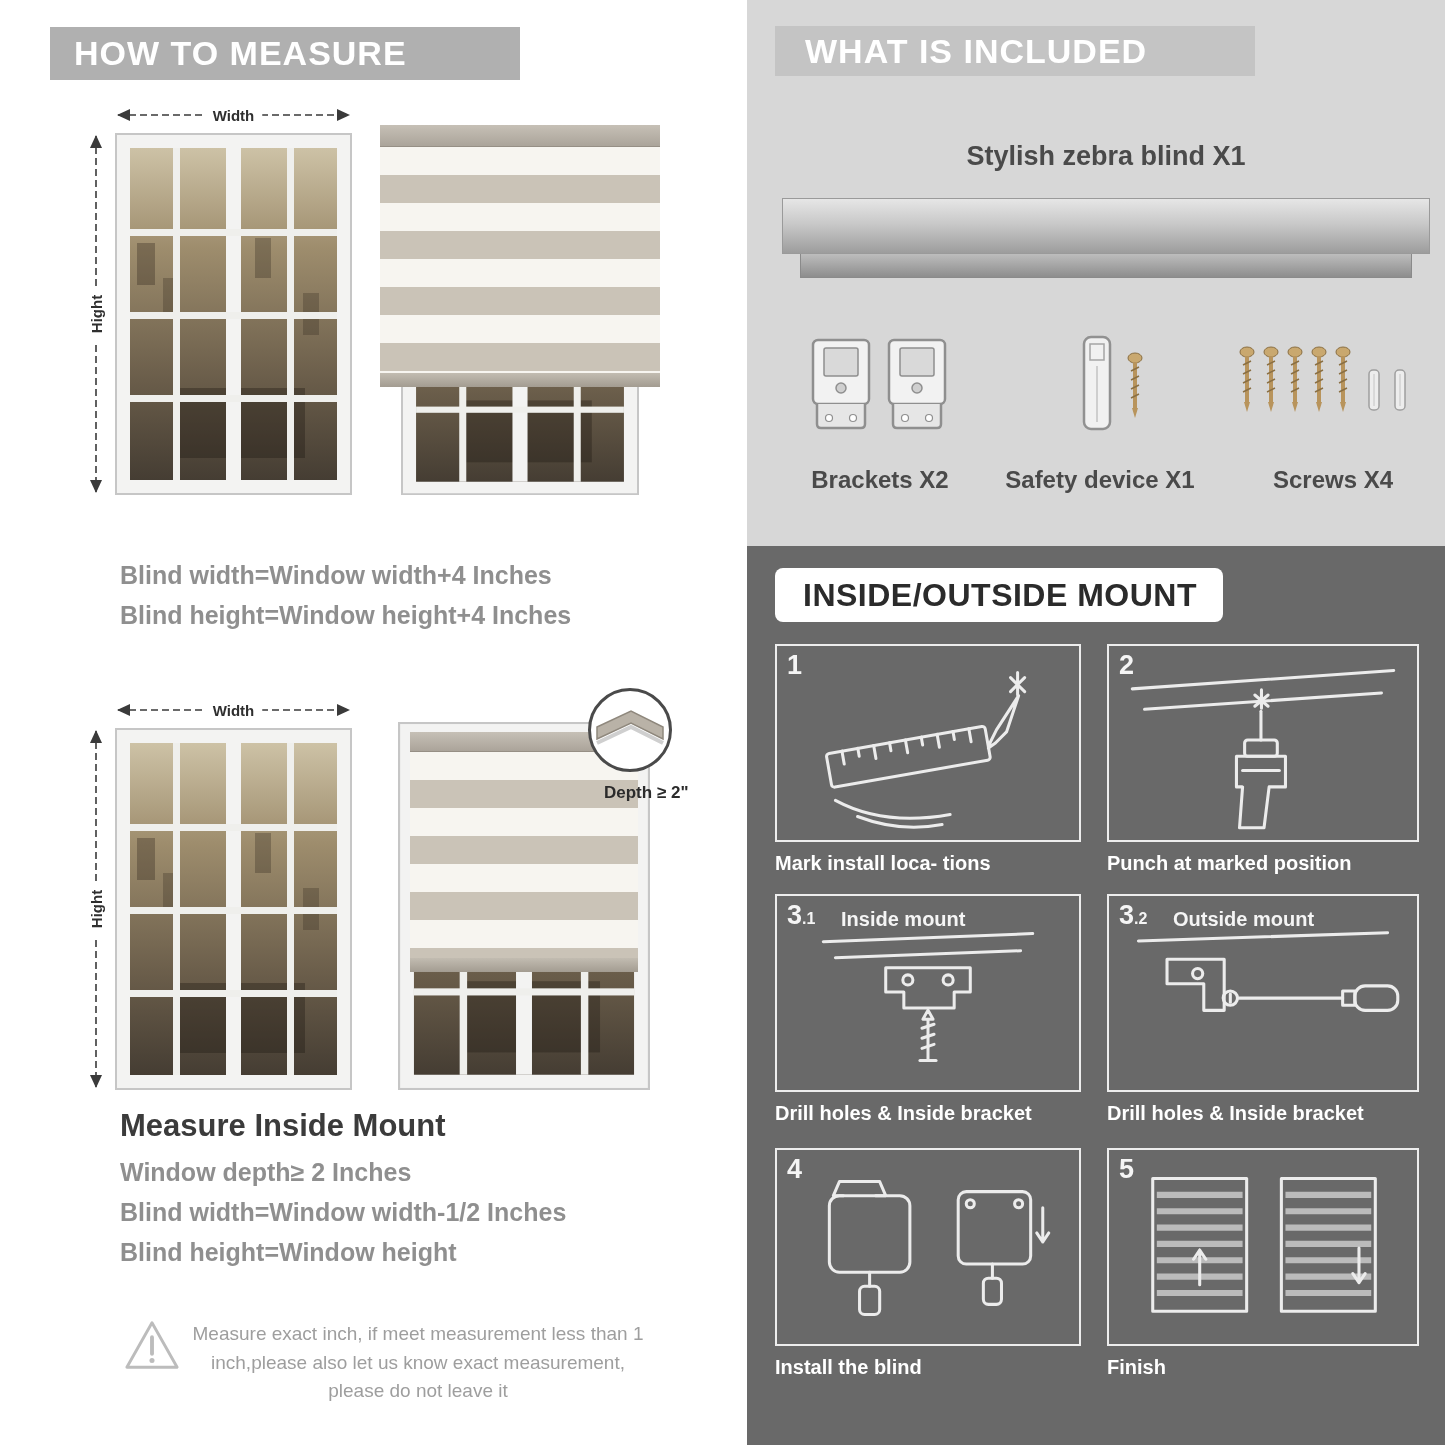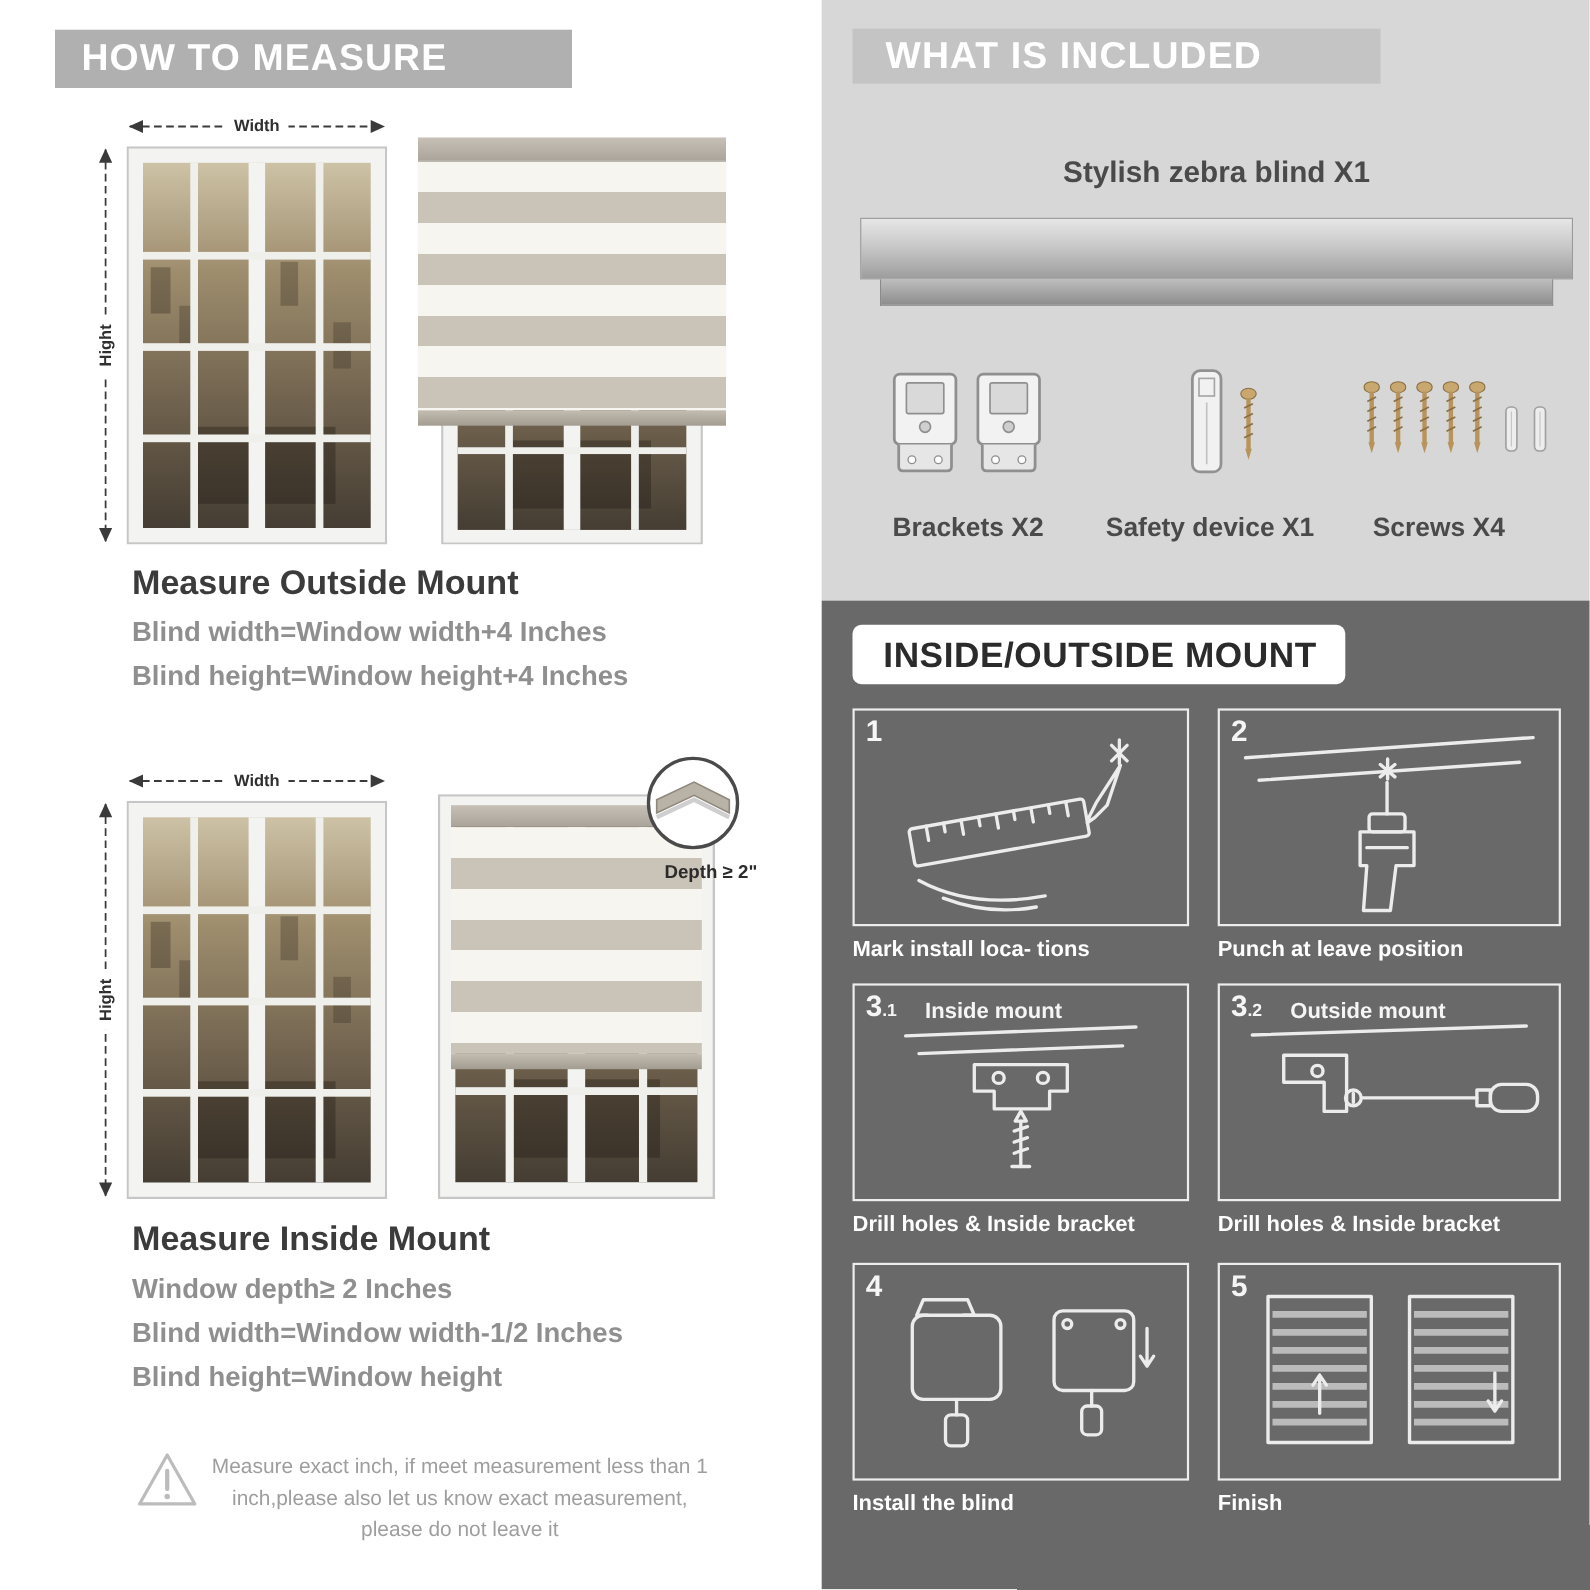--- a/index.html
+++ b/index.html
@@ -160,21 +160,20 @@
           <use href="#windowArt"></use>
         </svg>
     </div>
     <div class="blind-unit" style="left:0; top:0; width:280px;">
       <div class="blind-cassette"></div>
       <div class="blind-fabric" style="height:226px;"></div>
       <div class="blind-rail"></div>
     </div>
   </div>
 
-  <div class="sec-title" style="left:100px; top:512px;">Measure Outside Mount</div>
   <div class="formula" style="left:100px; top:561px;">Blind width=Window width+4 Inches</div>
   <div class="formula" style="left:100px; top:601px;">Blind height=Window height+4 Inches</div>
 
   <div class="h-arrow" style="left:95px; top:700px; width:237px;">
     <svg viewBox="0 0 237 20" preserveAspectRatio="none">
       <line x1="3" y1="10" x2="234" y2="10" stroke="#3a3a3a" stroke-width="1.6" stroke-dasharray="7 4"></line>
       <path d="M2 10 L15 4 L15 16 Z" fill="#3a3a3a"></path>
       <path d="M235 10 L222 4 L222 16 Z" fill="#3a3a3a"></path>
     </svg>
     <span class="h-arrow-label">Width</span>
@@ -278,21 +277,21 @@
         </svg></div>
     <div class="included-item" style="left:618px; top:368px; width:18px; height:46px;"><svg viewBox="0 0 18 46" style="width:100%;height:100%;">
           <use href="#anchorArt"></use>
         </svg></div>
     <div class="included-item" style="left:644px; top:368px; width:18px; height:46px;"><svg viewBox="0 0 18 46" style="width:100%;height:100%;">
           <use href="#anchorArt"></use>
         </svg></div>
 
     <div class="item-label" style="left:133px;">Brackets X2</div>
     <div class="item-label" style="left:353px;">Safety device X1</div>
-    <div class="item-label" style="left:561px;">Screws X4</div>
+    <div class="item-label" style="left:586px;">Screws X4</div>
   </div>
 
   <div class="mount-panel">
     <div class="mount-banner">INSIDE/OUTSIDE MOUNT</div>
 
     <div class="step-box" style="left:28px; top:98px; width:306px;">
       <svg class="illus" viewBox="0 0 300 190">
         <g stroke="#ececec" stroke-width="3" fill="none" stroke-linecap="round" stroke-linejoin="round">
           <g transform="rotate(-10 140 105)">
             <rect x="50" y="90" width="160" height="34" rx="3"></rect>
@@ -323,21 +322,21 @@
           <line x1="34" y1="62" x2="266" y2="46"></line>
           <path d="M142 48 l13 11 M155 48 l-13 11 M148.5 43 v18"></path>
           <line x1="148" y1="64" x2="148" y2="92"></line>
           <rect x="132" y="92" width="32" height="16" rx="3"></rect>
           <path d="M124 108 h48 v30 h-16 l-5 40 h-24 l3 -40 h-6 z"></path>
           <line x1="130" y1="122" x2="166" y2="122"></line>
         </g>
       </svg>
       <div class="step-num"><span>2</span><span class="sub"></span></div>
     </div>
-    <div class="step-caption" style="left:360px; top:306px;">Punch at  leave position</div>
+    <div class="step-caption" style="left:360px; top:306px;">Punch at  marked position</div>
 
     <div class="step-box" style="left:28px; top:348px; width:306px;">
       <svg class="illus" viewBox="0 0 300 190">
         <g stroke="#ececec" stroke-width="3" fill="none" stroke-linecap="round" stroke-linejoin="round">
           <line x1="46" y1="44" x2="254" y2="36"></line>
           <line x1="58" y1="60" x2="242" y2="53"></line>
           <path d="M108 70 h84 v24 h-16 v16 h-50 v-16 h-18 z"></path>
           <circle cx="130" cy="82" r="5"></circle>
           <circle cx="170" cy="82" r="5"></circle>
           <path d="M150 112 l-5 9 h10 z"></path>

